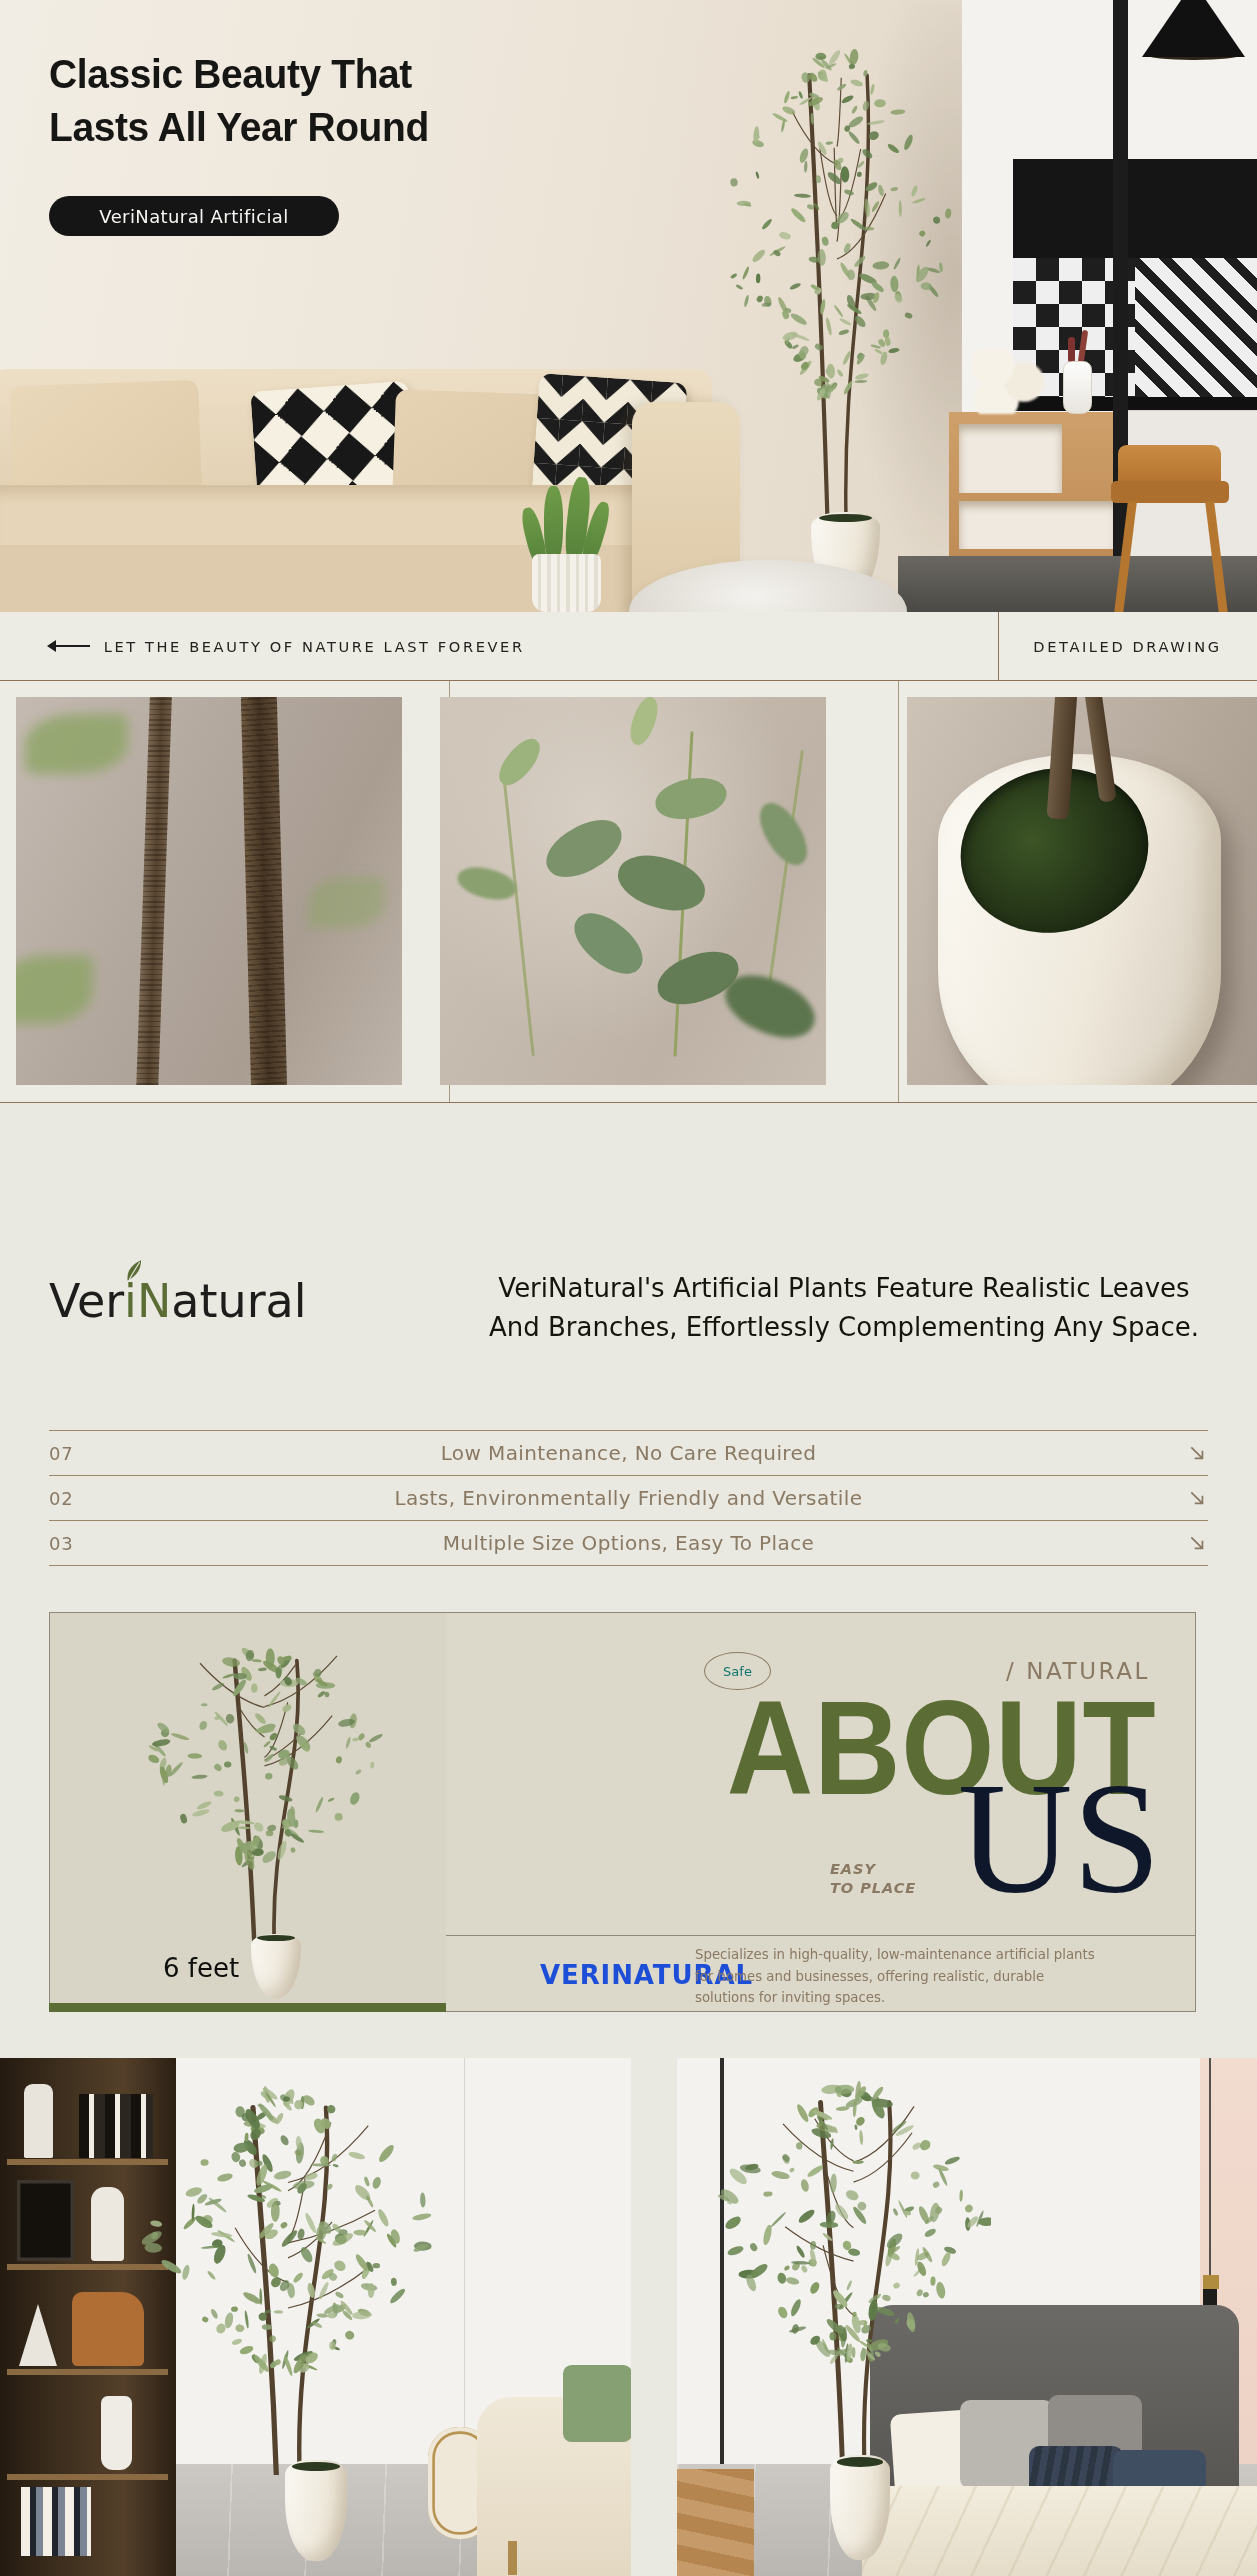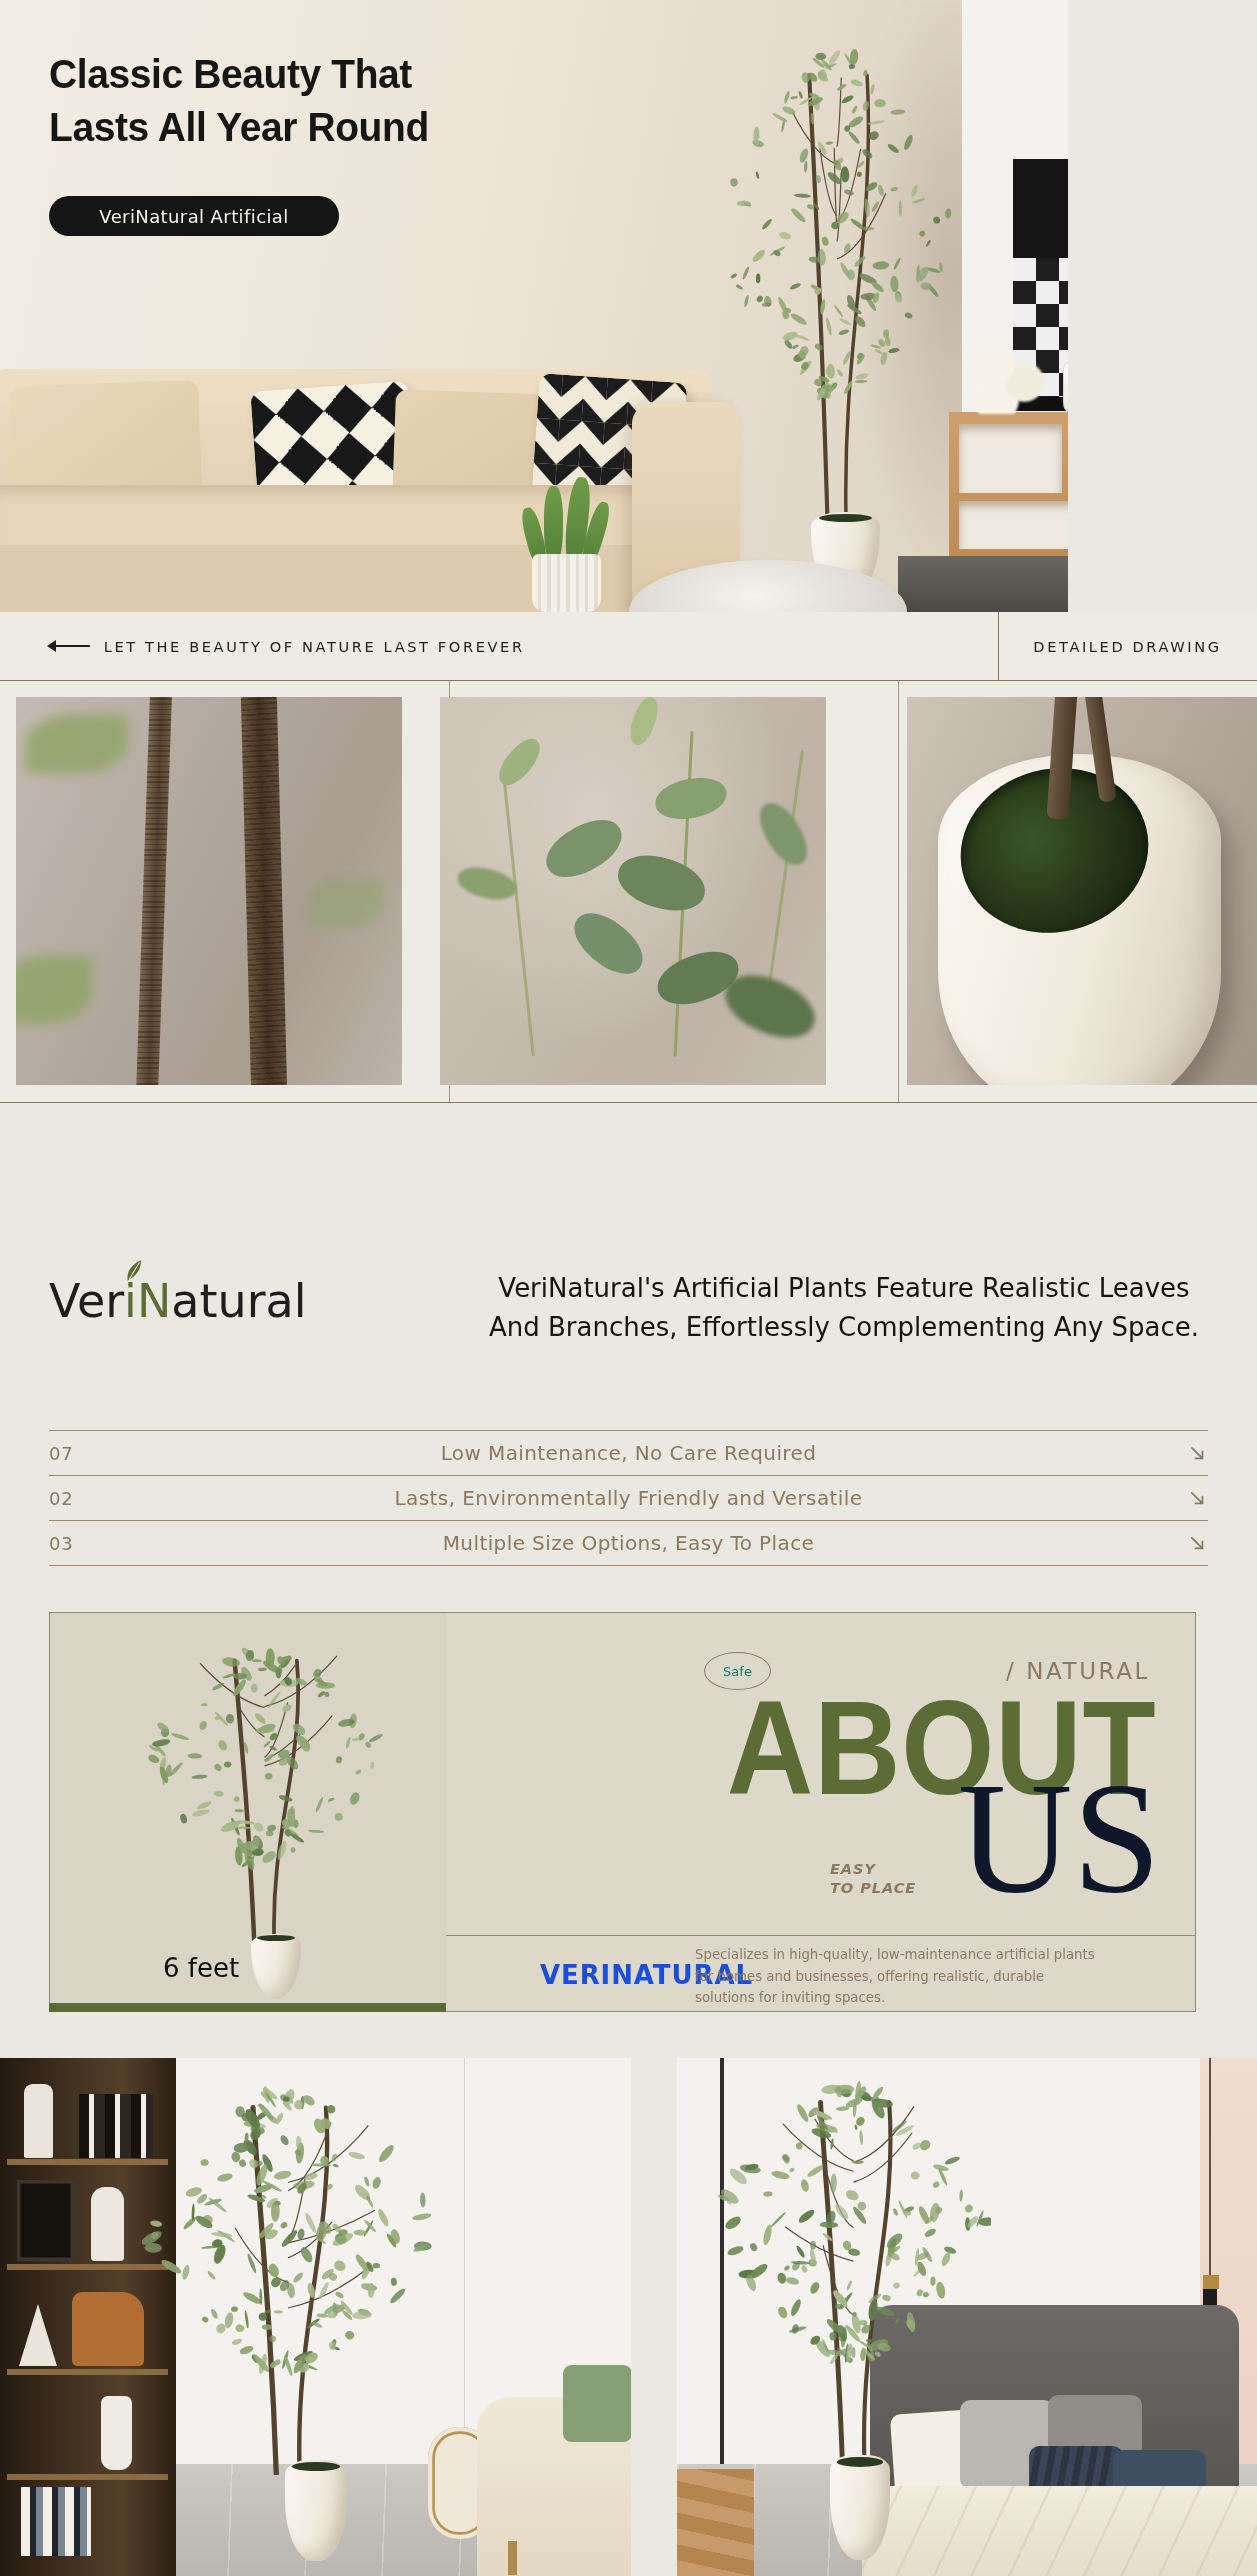--- a/index.html
+++ b/index.html
@@ -2,21 +2,21 @@
 <html style="font-size:13.7px"><head>
 <meta charset="utf-8">
 <style>
   * { margin:0; padding:0; box-sizing:border-box; }
   body { background:#dddcd5; font-family:"Liberation Sans", sans-serif; }
   .page { position:relative; width:1257px; height:2576px; margin:0 auto;
           background:#e9e8e1; overflow:hidden; }
   .abs { position:absolute; }
 
   
-  .hero { position:absolute; left:0; top:0; width:1068px; height:612px;
+  .hero { position:absolute; left:0; top:0; width:1257px; height:612px;
           background:linear-gradient(100deg,#f2ede4 0%,#ece4d7 45%,#e3d9ca 75%,#ddd2c2 100%); overflow:hidden; }
   .hero-shadow { left:841px; top:0; width:223px; height:612px;
      background:radial-gradient(ellipse at 50% 45%, rgba(120,105,88,.28), rgba(120,105,88,0) 65%); filter:blur(5.2px); }
   .hero-headline { left:49px; top:48px; font-size:41px; line-height:1.3; font-weight:700;
      color:#161614; letter-spacing:-0.4px; transform:scaleX(.95); transform-origin:left top; }
   .hero-badge { left:49px; top:196px; width:290px; height:40px; background:#151515; border-radius:20.6px;
      display:flex; align-items:center; justify-content:center; color:#f7f6f2; font-size:18px;
      font-family:"DejaVu Sans",sans-serif; letter-spacing:0.4px; }
 
   

